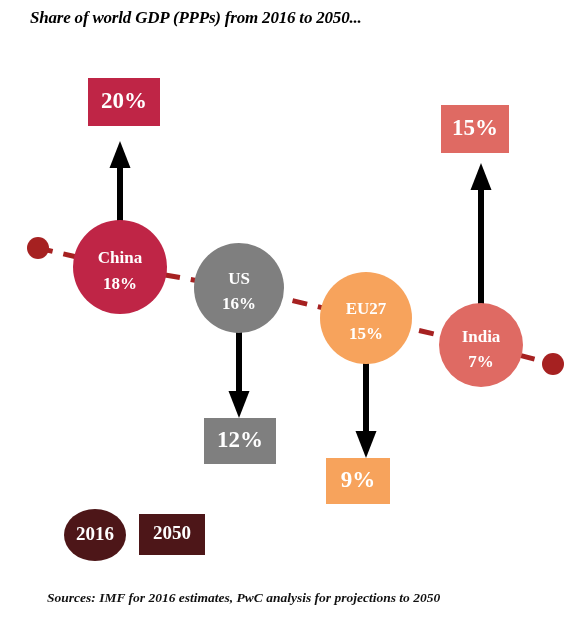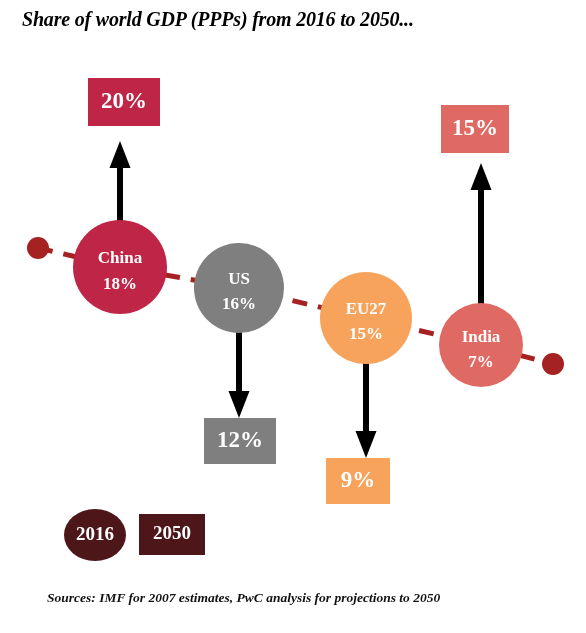--- a/index.html
+++ b/index.html
@@ -19,23 +19,23 @@
   }
   #chart-svg {
     position: absolute;
     left: 0;
     top: 0;
     width: 586px;
     height: 633px;
   }
   .title {
     position: absolute;
-    left: 22px;
+    left: 30px;
     top: 8px;
-    font-size: 20px;
+    font-size: 17px;
     font-weight: bold;
     font-style: italic;
     color: #000000;
     letter-spacing: -0.2px;
     white-space: nowrap;
   }
   .source {
     position: absolute;
     left: 47px;
     top: 590px;
@@ -142,15 +142,15 @@
           <ellipse cx="95" cy="535" rx="31" ry="26" fill="#4D1618"></ellipse>
           <text x="95" y="536" class="legend-text" font-size="19" dominant-baseline="middle">2016</text>
         </g>
         <g>
           <rect x="139" y="514" width="66" height="41" fill="#4D1618"></rect>
           <text x="172" y="535" class="legend-text" font-size="19" dominant-baseline="middle">2050</text>
         </g>
       </g>
   </svg>
 
-  <div class="source">Sources: IMF for 2007 estimates, PwC analysis for projections to 2050</div>
+  <div class="source">Sources: IMF for 2016 estimates, PwC analysis for projections to 2050</div>
 
 </div>
 
 </body></html>

